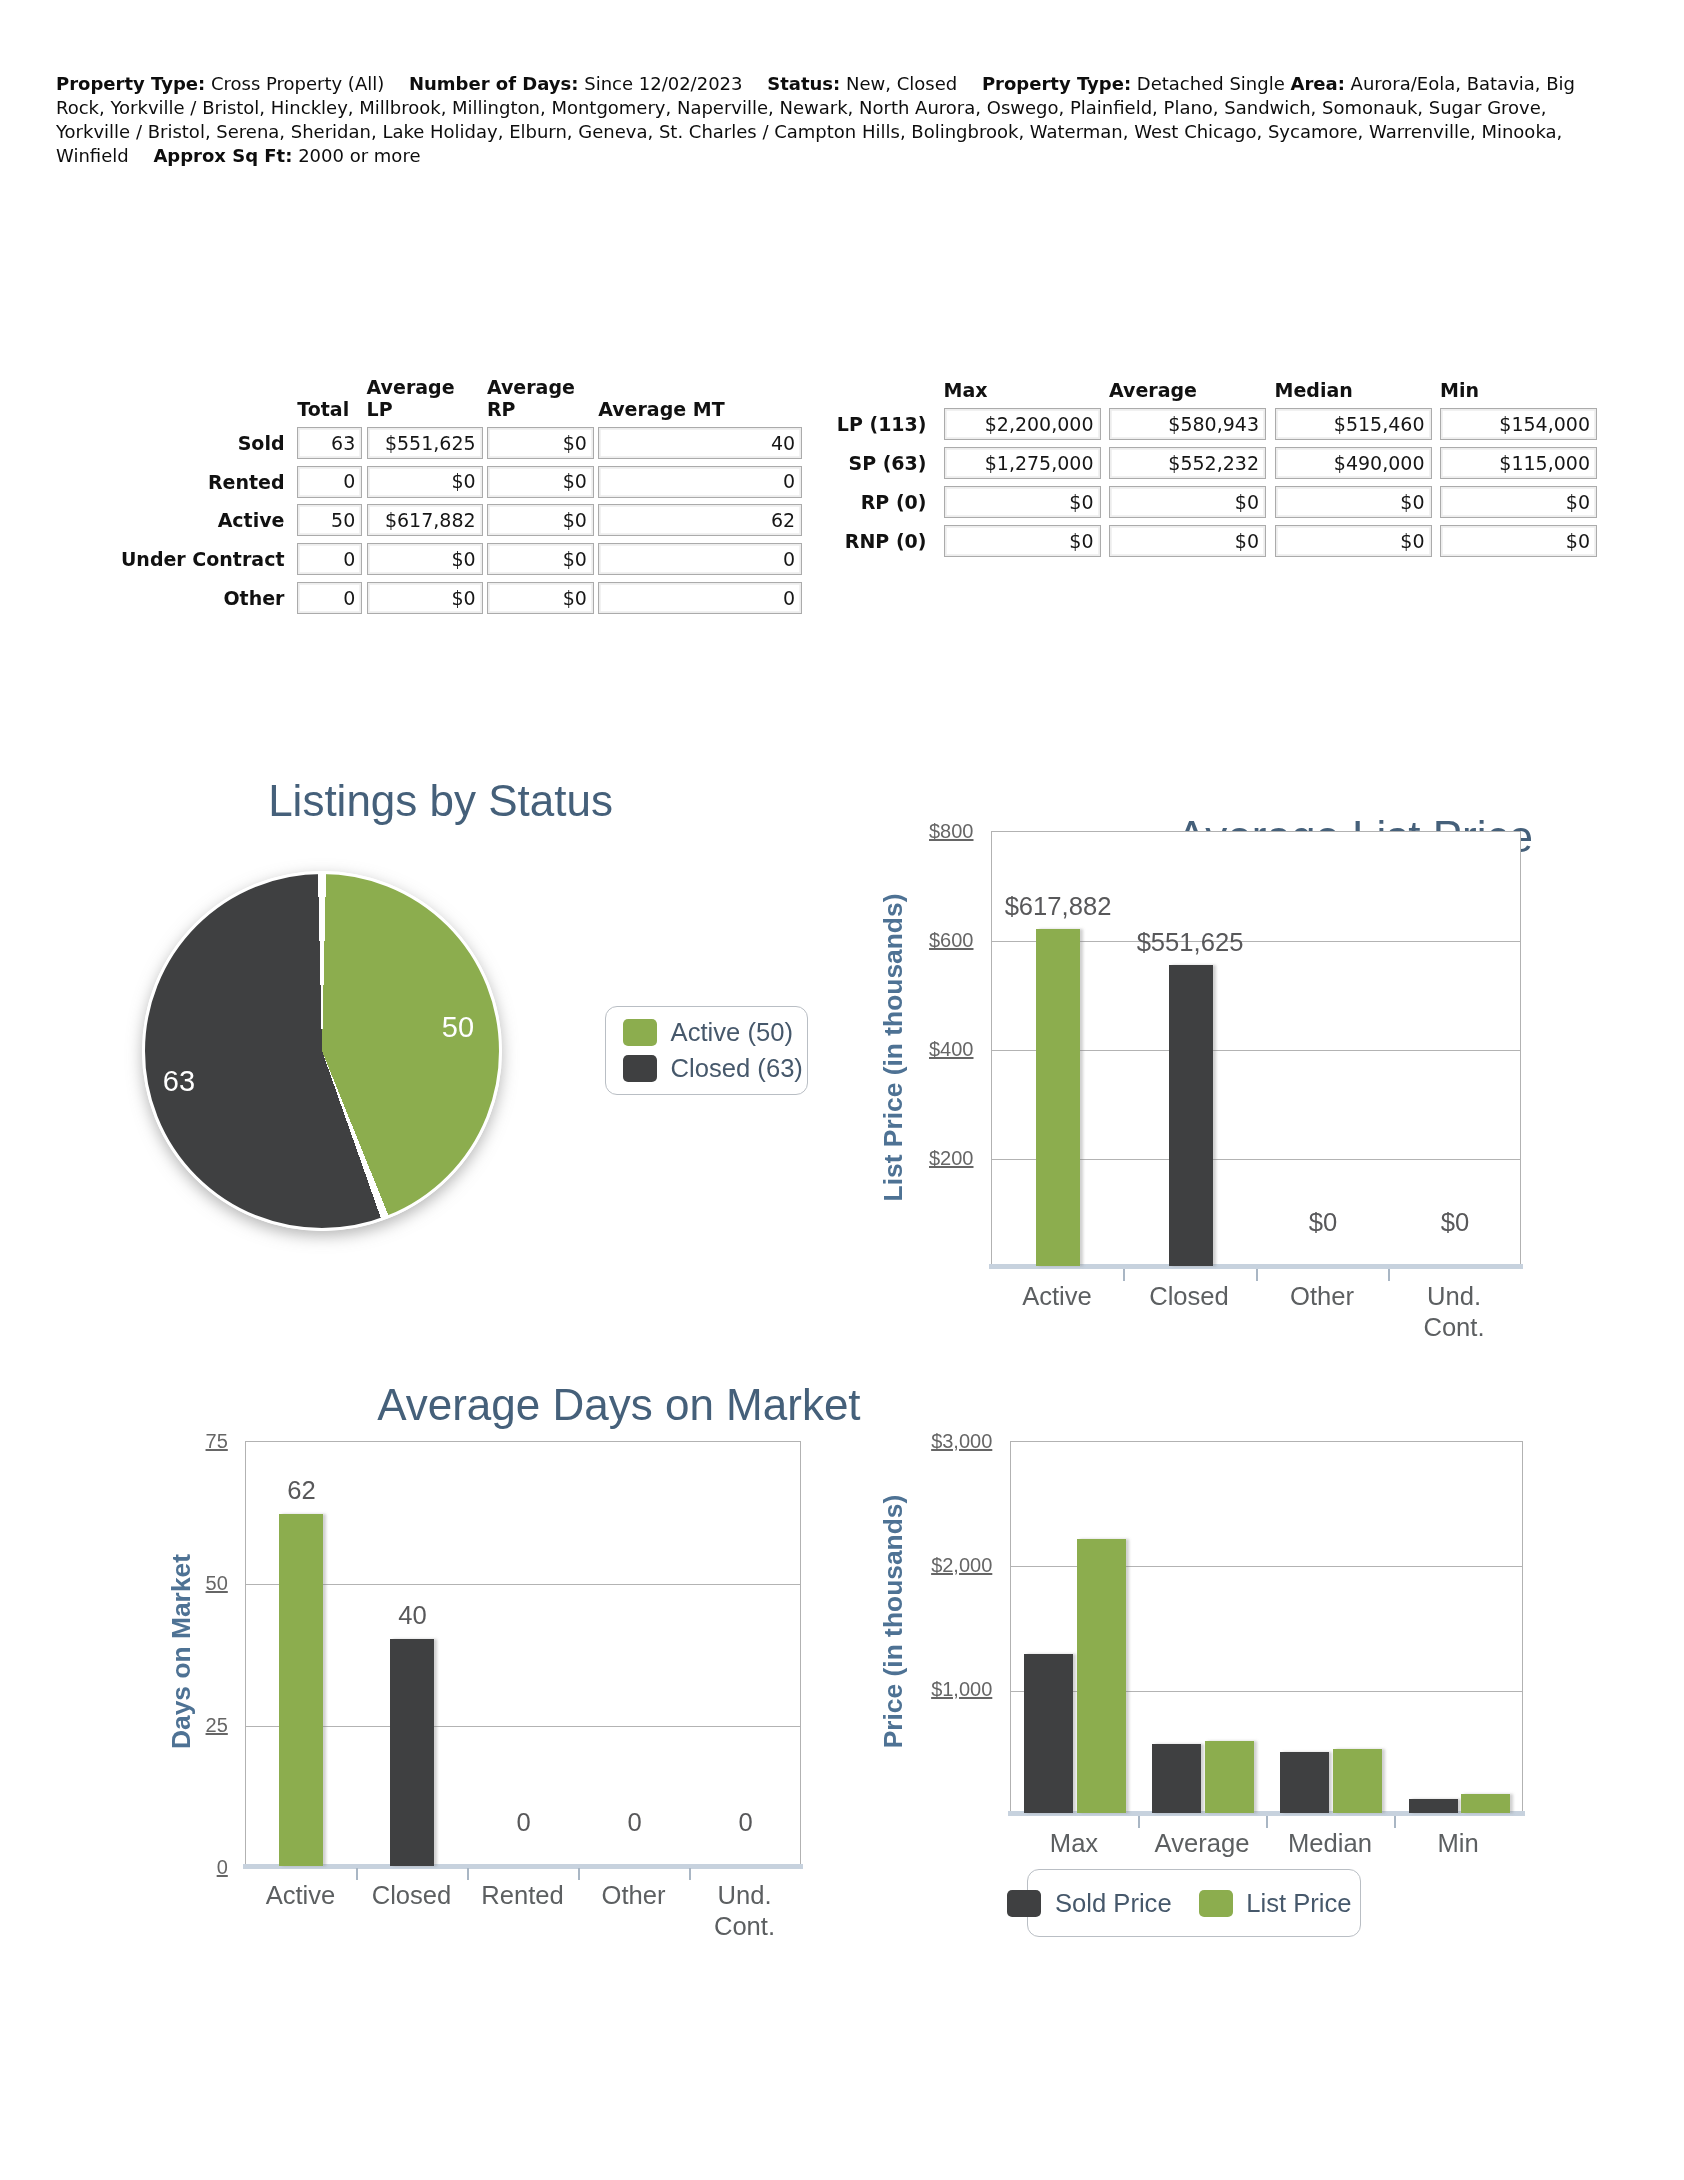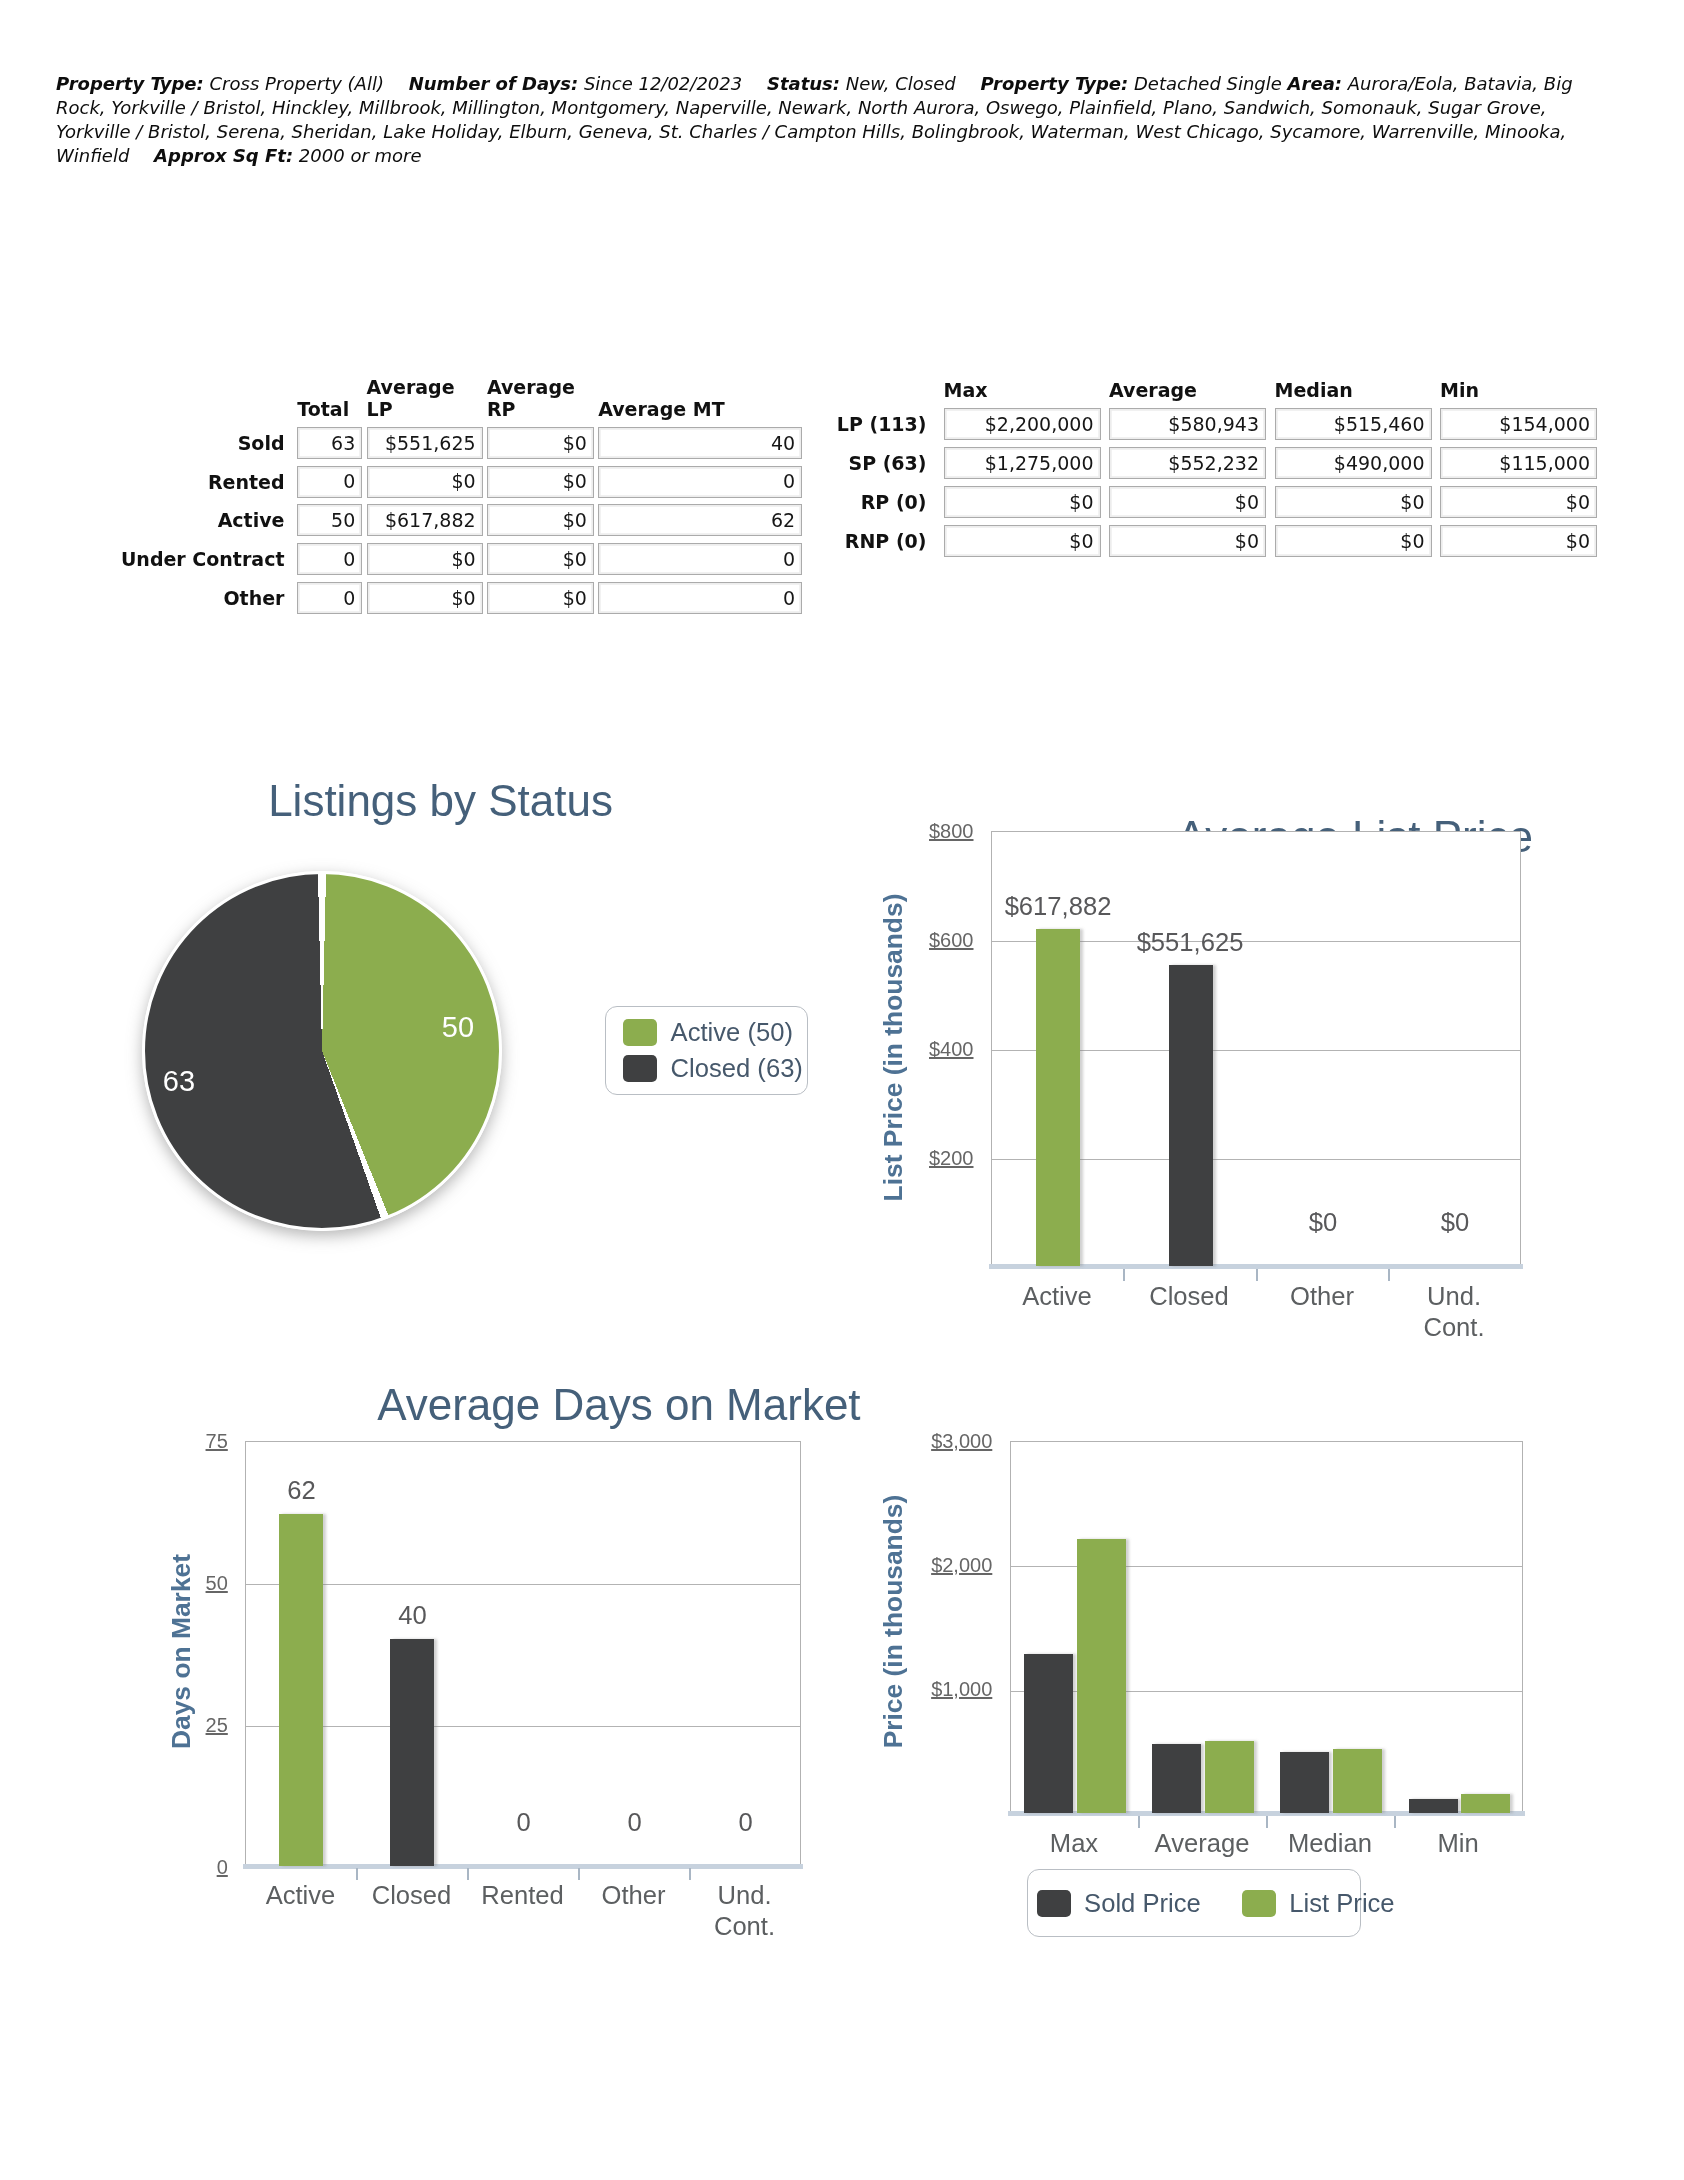--- a/index.html
+++ b/index.html
@@ -1,19 +1,19 @@
 <!DOCTYPE html>
 <html style="font-size:13.6px"><head>
 <meta charset="utf-8">
 <style>
   html,body{margin:0;padding:0;background:#fff;}
   body{width:1685px;height:2181px;position:relative;font-family:"DejaVu Sans",sans-serif;color:#111;}
 
   
-  .criteria{position:absolute;left:56px;top:72px;width:1552px;font-size:18px;line-height:24px;color:#0d0d0d;font-style:italic;}
+  .criteria{position:absolute;left:56px;top:72px;width:1552px;font-size:18px;line-height:24px;color:#0d0d0d;}
   .criteria b{font-weight:bold;}
   .gap{display:inline-block;width:19px;}
 
   
   .tbl{position:absolute;display:grid;row-gap:6.8px;}
   .tbl .hdr{font-weight:bold;font-size:19px;line-height:1.12;display:flex;align-items:flex-end;white-space:pre-line;}
   .tbl .rowlab{font-weight:bold;font-size:19px;text-align:right;align-self:center;padding-right:8.5px;white-space:nowrap;}
   .ibox{background:#fff;border:0.9px solid #ababab;box-shadow:inset 0 0 0 1.7px #ededed;height:32px;box-sizing:border-box;
         font-size:19px;line-height:29px;text-align:right;padding:0.9px 6px 0 1.7px;color:#161616;overflow:hidden;}
   #status-table{left:95px;top:376px;grid-template-columns:198px 65px 116px 107px 204px;column-gap:4.3px;}
@@ -36,21 +36,21 @@
 
   
   .pie{position:absolute;border-radius:50%;border:3.4px solid #fff;box-shadow:0 5.1px 15.3px rgba(110,110,110,.5);}
   .pielabel{position:absolute;color:#fff;font-size:29px;}
 
   
   .legendbox{position:absolute;background:#fff;border:1.7px solid #b9bec4;border-radius:12px;box-sizing:border-box;}
   .legenditem{display:flex;align-items:center;gap:13.6px;font-size:25.6px;color:#46586b;white-space:nowrap;}
   .swatch{width:34px;height:27px;border-radius:5.1px;flex:0 0 auto;}
   #pie-legend{left:520px;top:239px;width:203px;height:89px;display:flex;flex-direction:column;justify-content:center;gap:6.8px;padding:20px 17px;}
-  #lps-legend{left:175px;top:498px;width:334px;height:68px;display:flex;align-items:center;justify-content:flex-start;gap:41px;padding:0 8.5px;}
+  #lps-legend{left:175px;top:498px;width:334px;height:68px;display:flex;align-items:center;justify-content:flex-end;gap:27px;padding:0 8.5px;}
 </style>
 </head>
 <body>
 
 <div class="criteria">
   <b>Property Type:</b>
   <span>Cross Property (All)</span><span class="gap"></span>
   <b>Number of Days:</b>
   <span>Since 12/02/2023</span><span class="gap"></span>
   <b>Status:</b>

